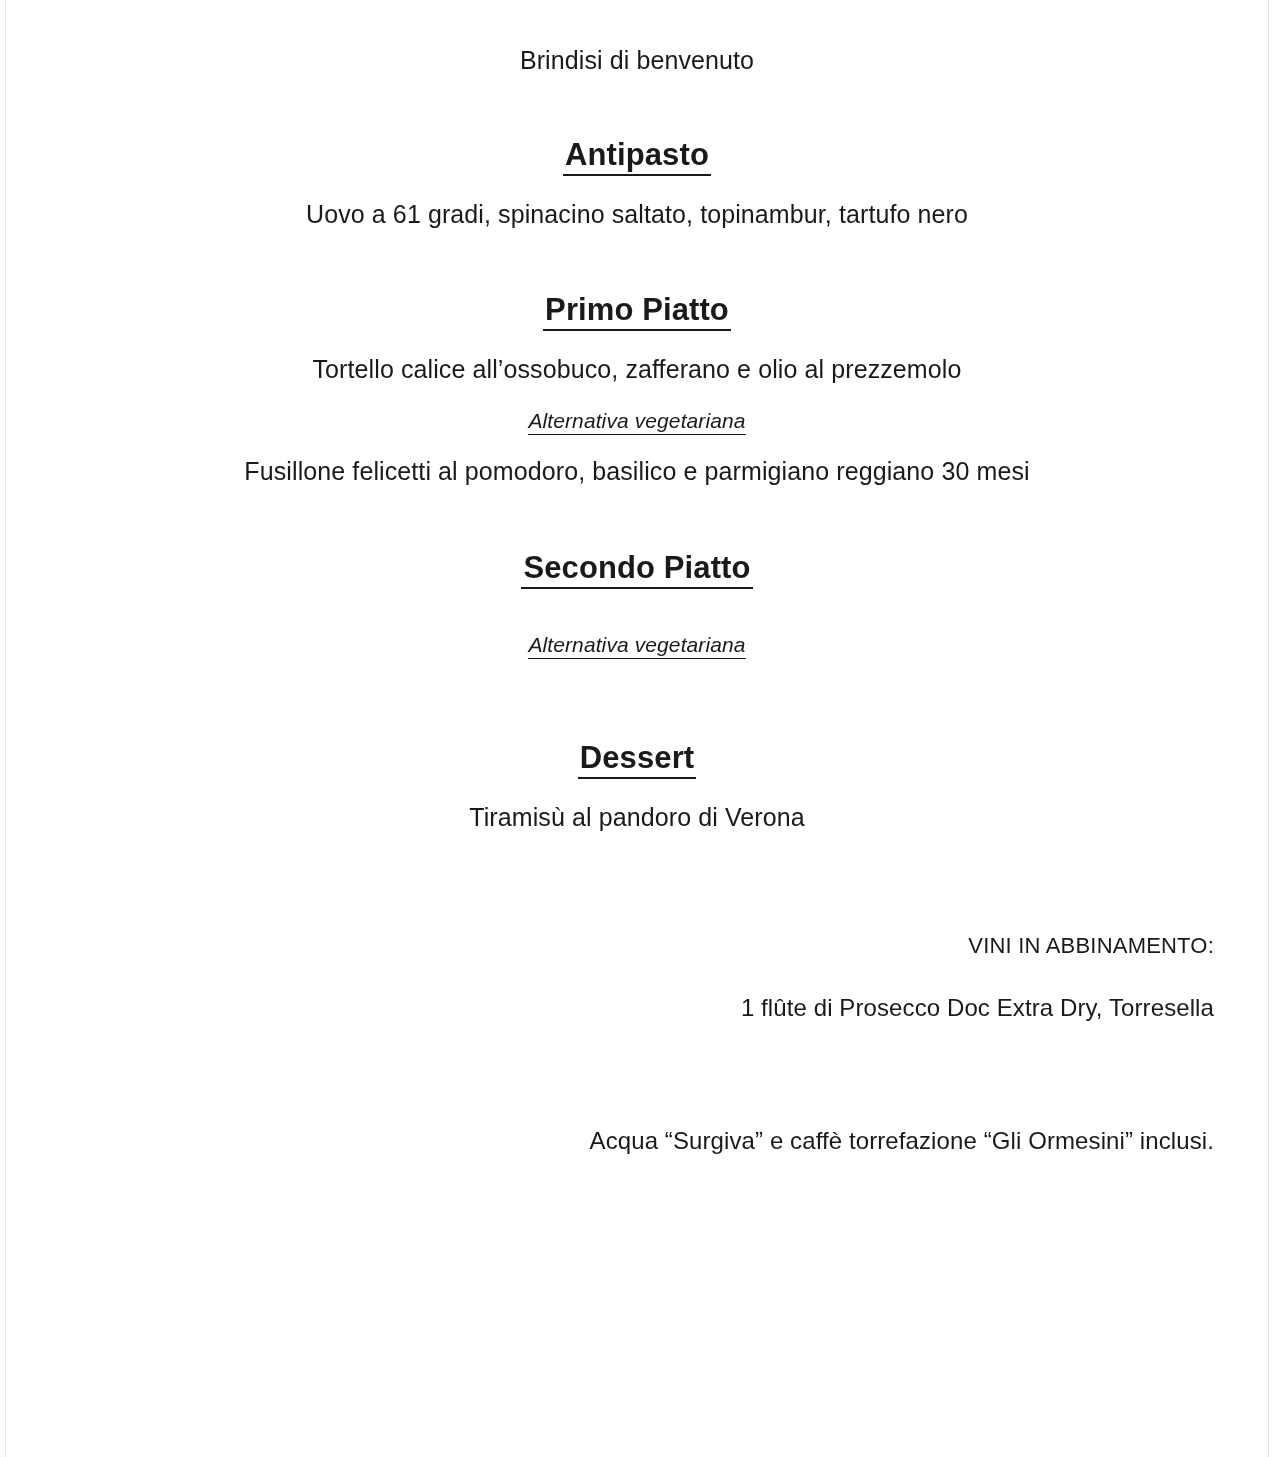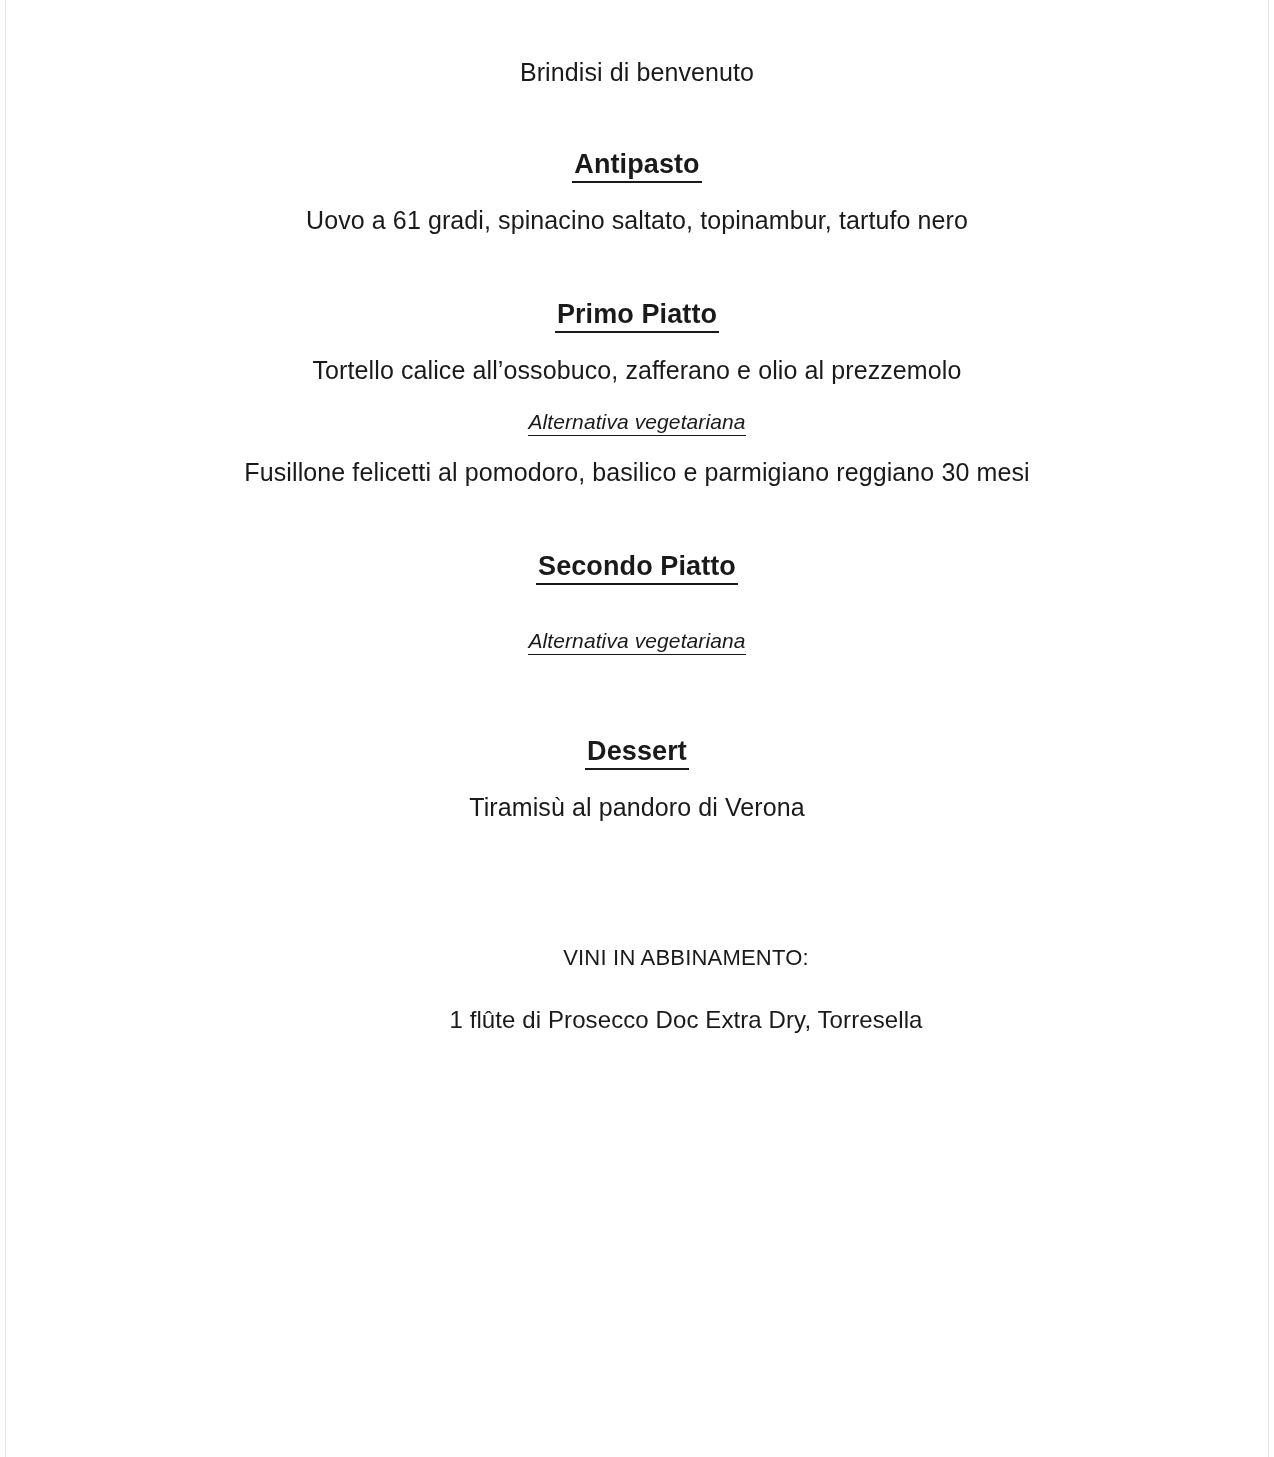--- a/index.html
+++ b/index.html
@@ -26,42 +26,42 @@
     top: 0;
     bottom: 0;
     width: 1px;
     background: #e6e6e6;
   }
   .page-edge-left  { left: 5px; }
   .page-edge-right { right: 5px; }
 
   .content {
     position: relative;
-    padding: 12px;
+    padding: 0;
   }
 
   
   .centered {
     text-align: center;
   }
 
   .welcome-line {
     font-size: 25px;
     font-weight: 400;
     letter-spacing: 0.1px;
     padding-top: 44px;
     line-height: 1.35;
   }
 
   .course {
     margin-top: 0;
   }
 
   .course-title {
-    font-size: 27px;
+    font-size: 31px;
     font-weight: 700;
     letter-spacing: 0.1px;
     line-height: 1.35;
     display: block;
   }
   .course-title > span {
     border-bottom: 2px solid #1a1a1a;
     padding-bottom: 2px;
     padding-left: 2px;
     padding-right: 2px;
@@ -91,22 +91,21 @@
   
   .gap-title   { height: 56px; }
   .gap-dish    { height: 22px; }
   .gap-veg     { height: 20px; }
   .gap-section { height: 58px; }
 
   
   .footer-block {
     padding-left: 158px;
     padding-right: 60px;
-    text-align: center;
-    margin-top: 22px;
+    text-align: right;
   }
 
   .wines-heading {
     font-size: 22px;
     font-weight: 400;
     letter-spacing: 0.2px;
     line-height: 1.35;
     display: block;
   }
 
@@ -191,16 +190,17 @@
     <div class="gap-wines-top"></div>
     <div class="footer-block">
       <div class="wines-heading">VINI IN ABBINAMENTO:</div>
 
       <div class="gap-wine-line"></div>
       <div class="wine-line">1 flûte di Prosecco Doc Extra Dry, Torresella</div>
 
       <div class="gap-wine-line"></div>
 
       <div class="gap-included"></div>
+      <div class="included-line">Acqua “Surgiva” e caffè torrefazione “Gli Ormesini” inclusi.</div>
     </div>
 
   </div>
 </div>
 
 </body></html>

